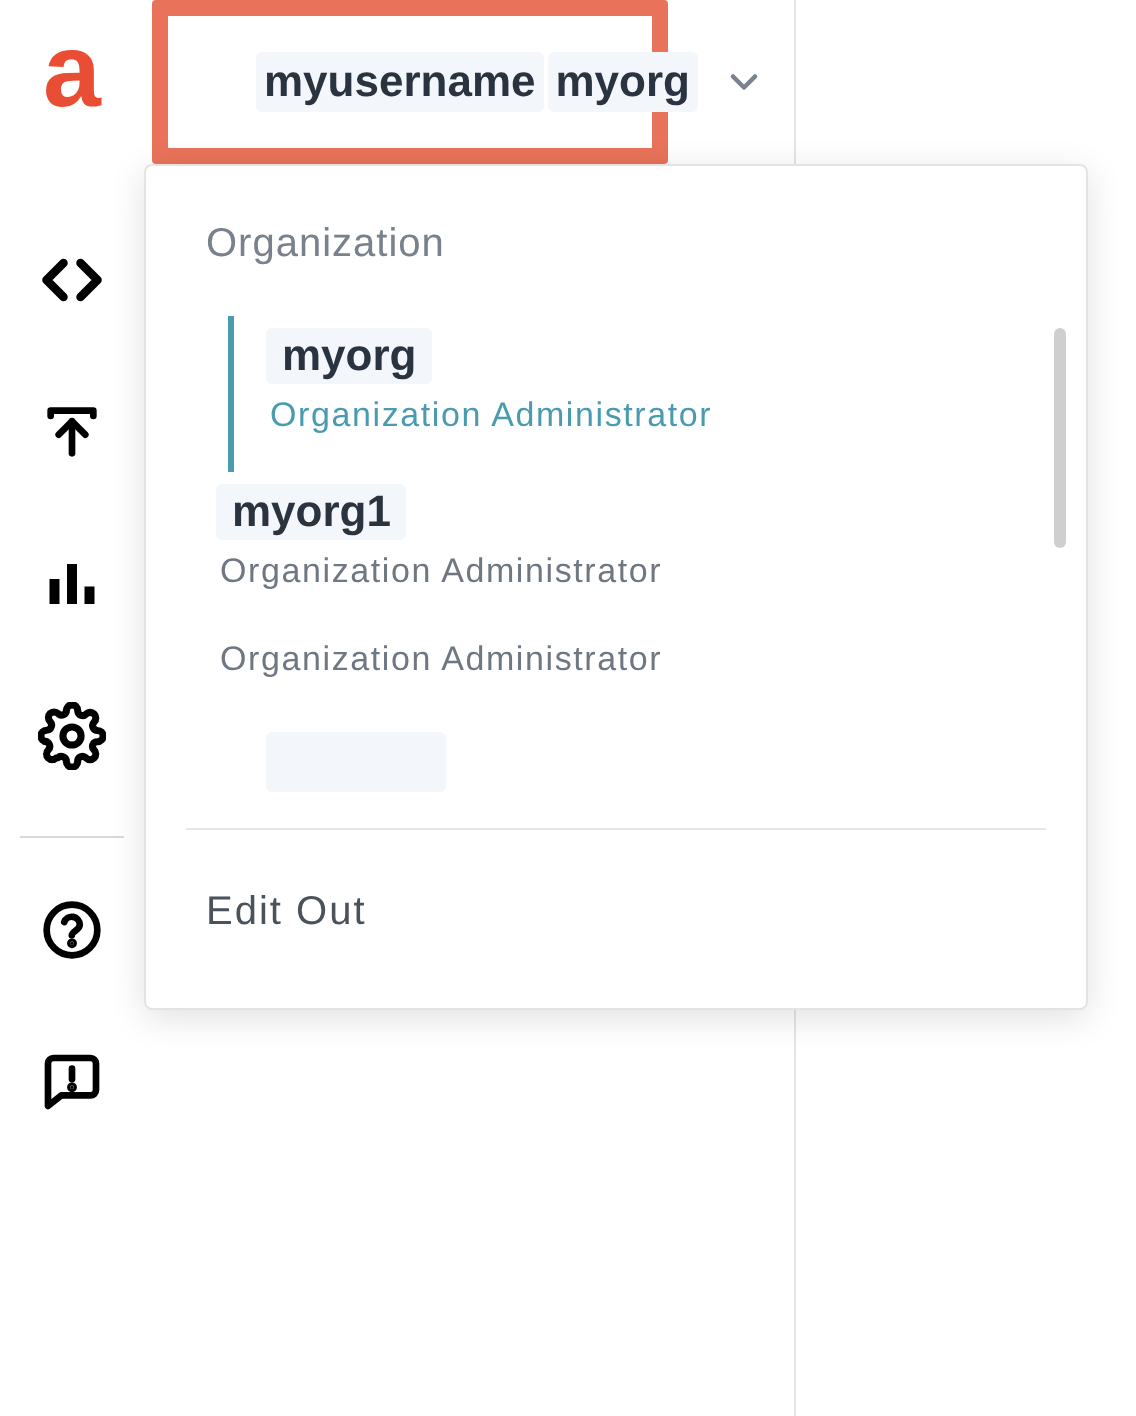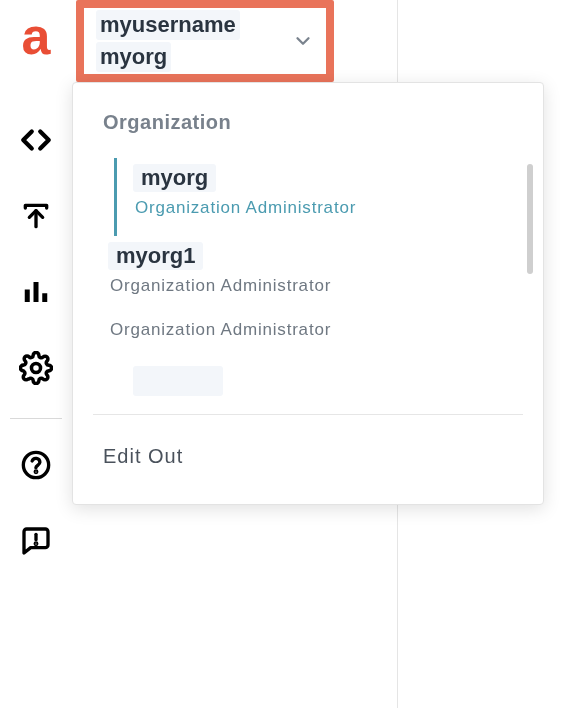--- a/index.html
+++ b/index.html
@@ -55,22 +55,23 @@
       border: 8px solid #E9735A;
       border-radius: 2px;
       background: #fff;
       display: flex;
       align-items: center;
       padding: 0 12px;
       gap: 12px;
     }
     .user-org-block {
       display: flex;
-      flex-direction: column;
+      flex-direction: row;
       gap: 2px;
+      margin-left: 32px;
     }
     .header-line {
       font-size: 22px;
       font-weight: 700;
       color: #2a3440;
       background: #f3f6fa;
       padding: 0 4px;
       border-radius: 3px;
       line-height: 1.35;
       display: inline-block;
@@ -89,21 +90,20 @@
       border: 1px solid #e3e3e3;
       border-radius: 4px;
       box-shadow: 0 4px 18px rgba(0,0,0,0.12);
       padding: 28px 0 24px 0;
     }
     .dropdown-section-title {
       font-size: 20px;
       color: #78818c;
       padding: 0 30px 24px 30px;
       letter-spacing: 0.5px;
-      font-weight: bold;
     }
     .org-list {
       position: relative;
       padding-right: 18px;
     }
     .org-item {
       padding: 6px 0 18px 44px;
       cursor: pointer;
     }
     .org-item.selected {

